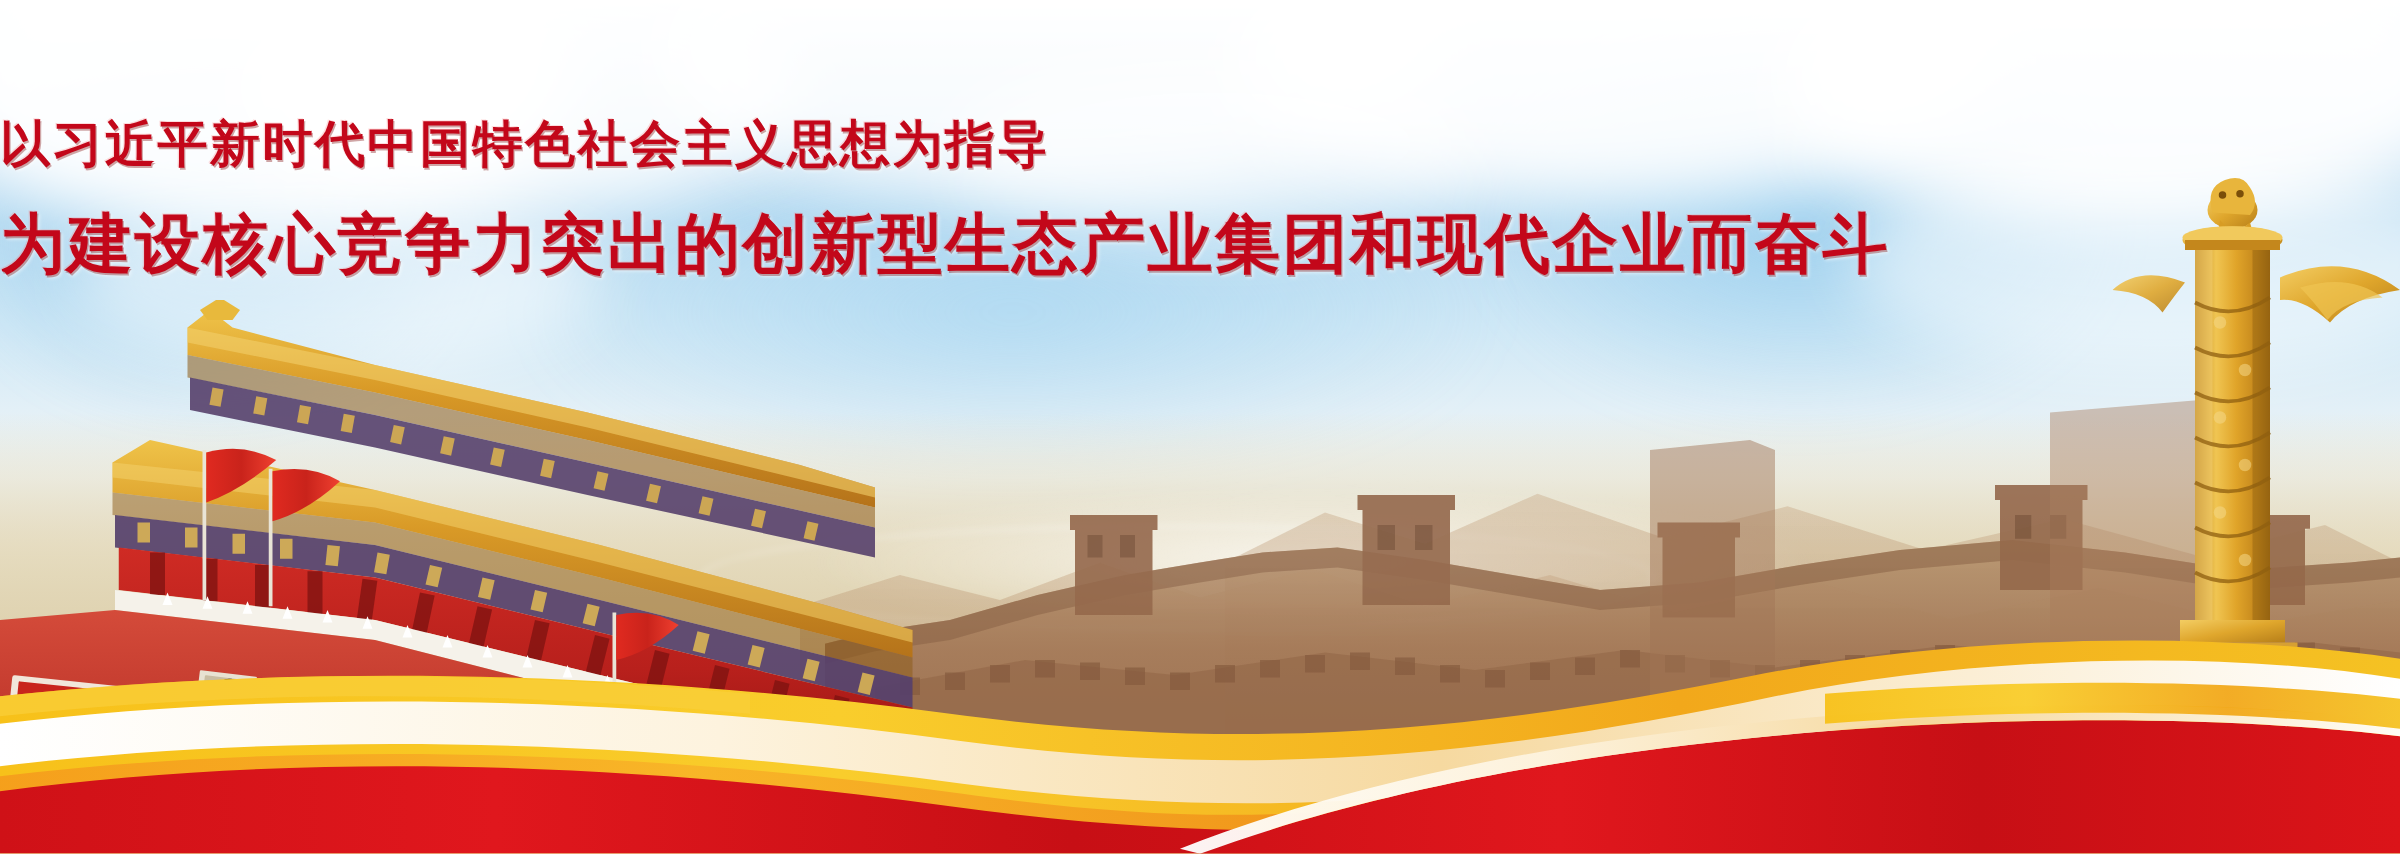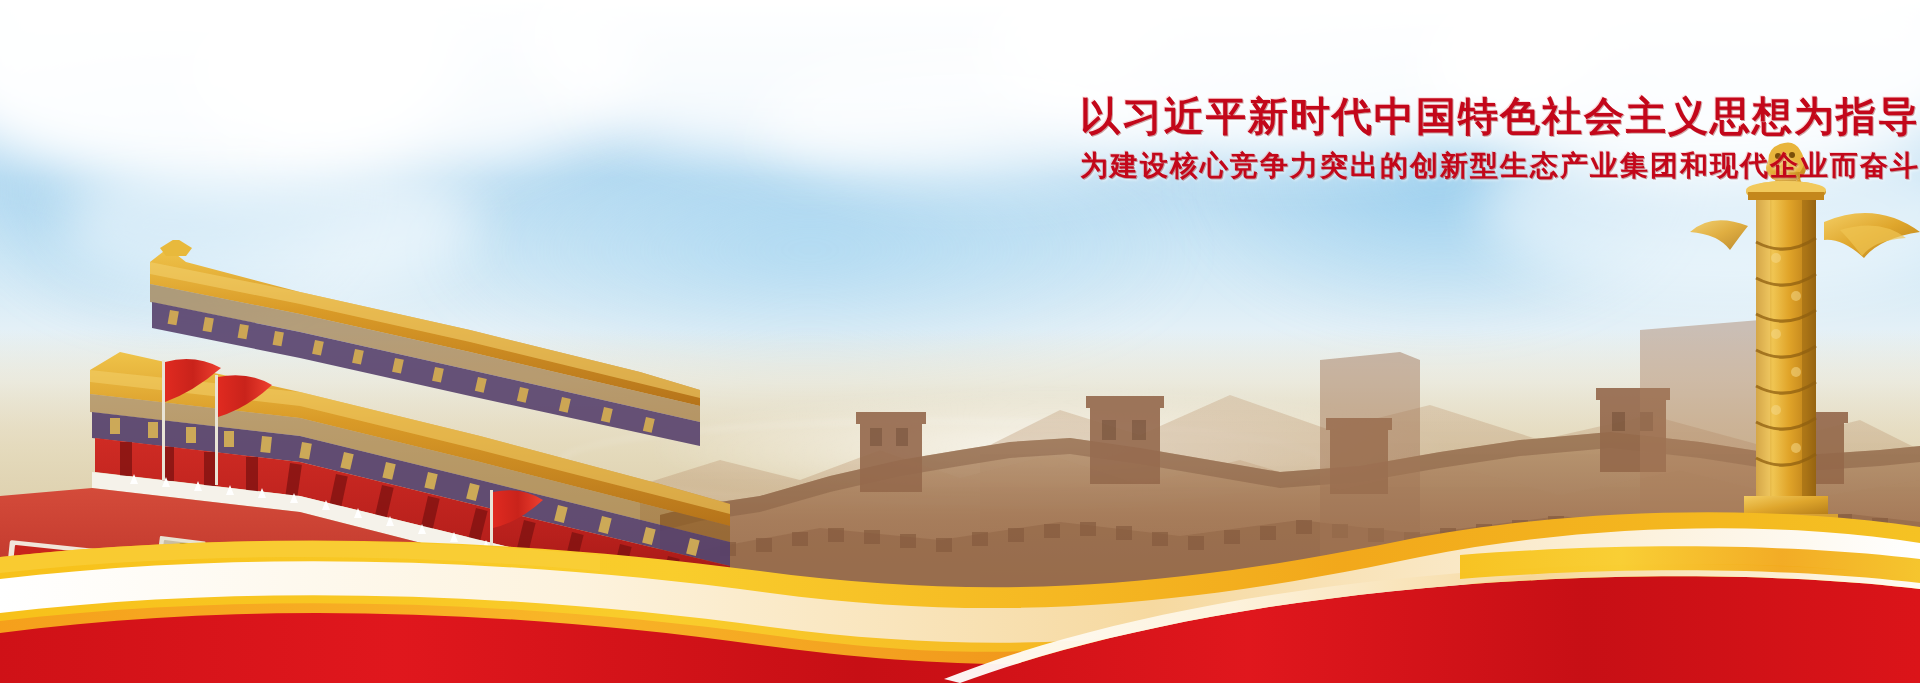--- a/index.html
+++ b/index.html
@@ -70,36 +70,36 @@
 
   
   .gate{position:absolute;left:0px;top:240px;width:740px;height:400px;}
 
   
   .huabiao{position:absolute;left:1690px;top:130px;width:260px;height:420px;}
 
   
   .title-block{
     position:absolute;left:0;top:92px;width:1920px;
-    text-align:right;z-index:40;
+    text-align:left;z-index:40;
     line-height:1.22;
   }
   .title-line{
     font-family:"DejaVu Sans","Liberation Sans",sans-serif;
     font-weight:bold;
     color:#c3071a;
     letter-spacing:2px;
     text-shadow:
        1px 1px 0 rgba(120,0,0,.35),
        2px 2px 3px rgba(255,255,255,.55),
       -1px -1px 0 rgba(255,120,120,.25);
     white-space:nowrap;
   }
   .t1{font-size:40px;}
-  .t2{font-size:28px;margin-top:8px;}
+  .t2{font-size:52px;margin-top:24px;}
 
   
   .ribbon{position:absolute;left:0;bottom:0;width:1920px;height:190px;z-index:35;}
 </style>
 </head>
 <body>
 
 <div class="banner">
 
   <div>

